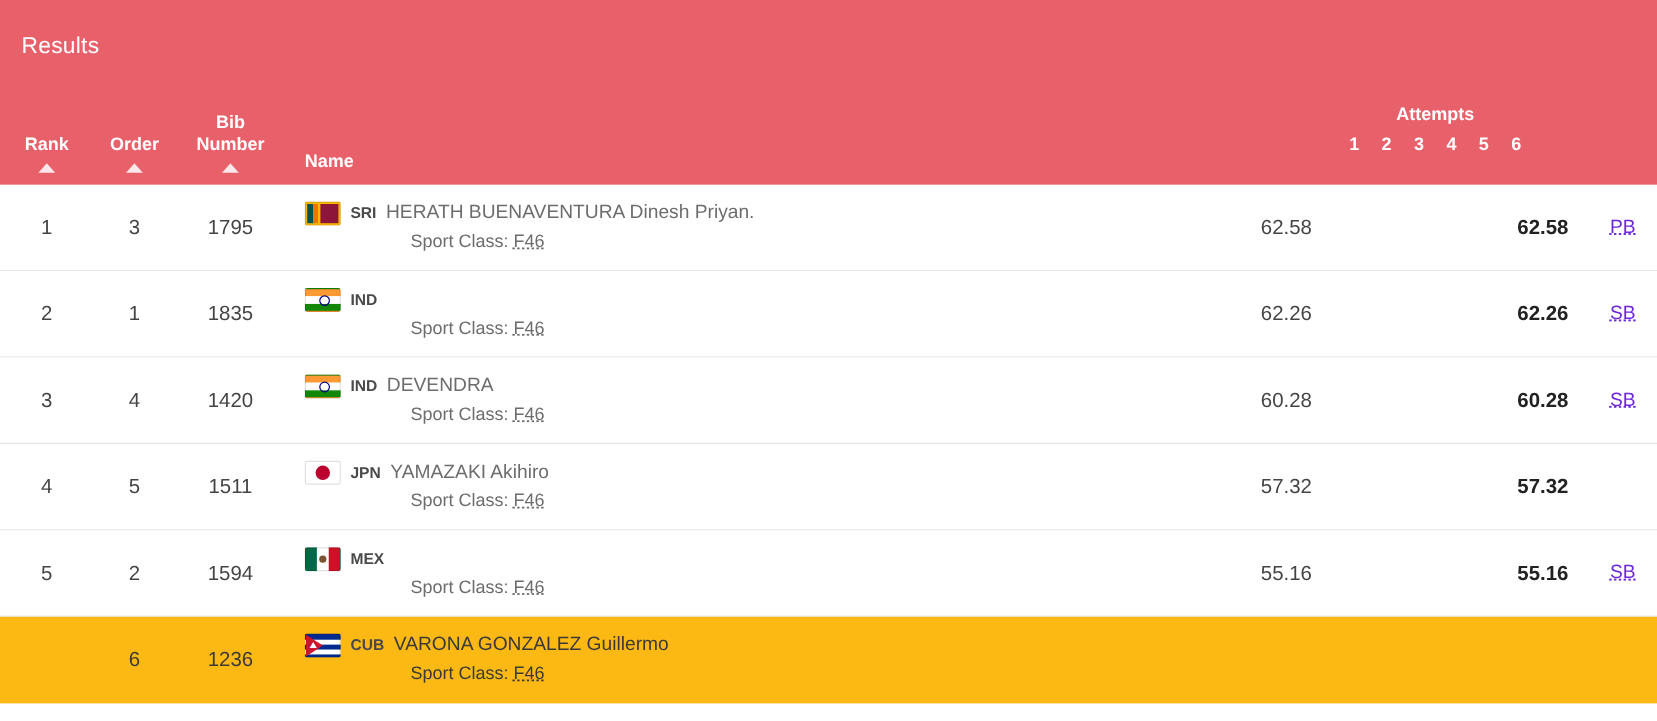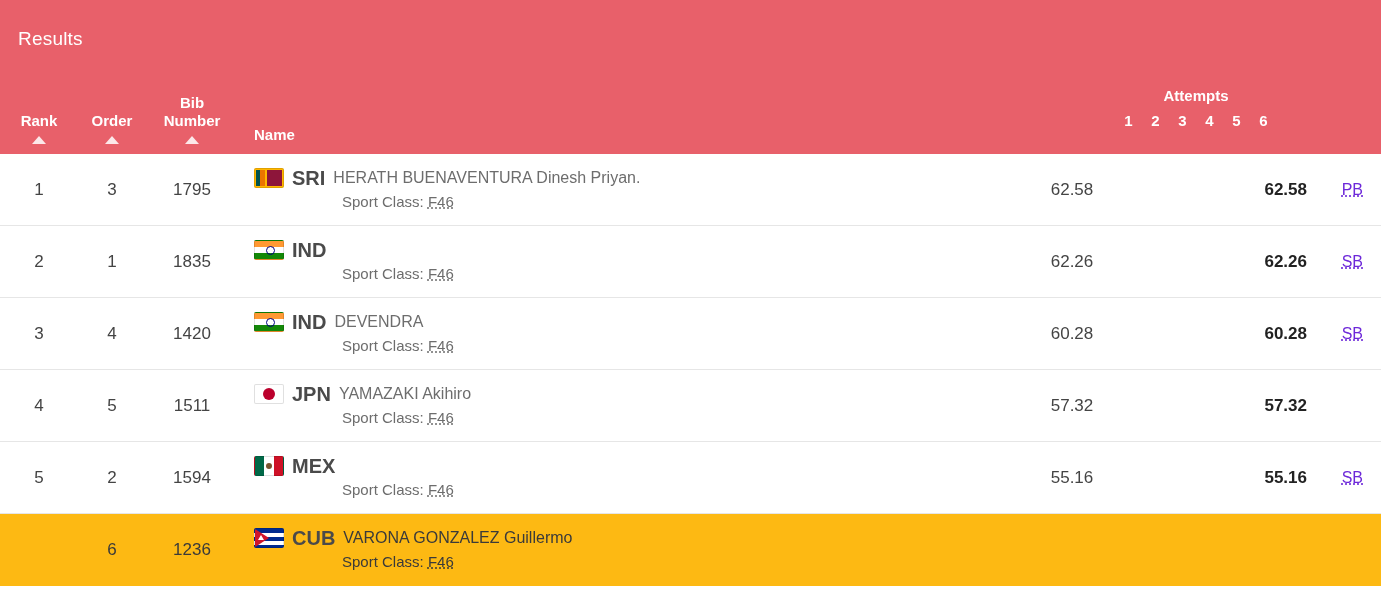--- a/index.html
+++ b/index.html
@@ -136,21 +136,21 @@
     height: 20px;
     flex: 0 0 30px;
     border: 1px solid rgba(0,0,0,.12);
     box-sizing: border-box;
     border-radius: 2px;
     overflow: hidden;
     display: inline-block;
     position: relative;
   }
   .noc {
-    font-size: 20px;
+    font-size: 13px;
     font-weight: bold;
     color: #4a4a4a;
   }
   .athlete-name {
     font-size: 16px;
     color: #6d6d6d;
   }
   .sport-class {
     font-size: 15px;
     color: #6d6d6d;

